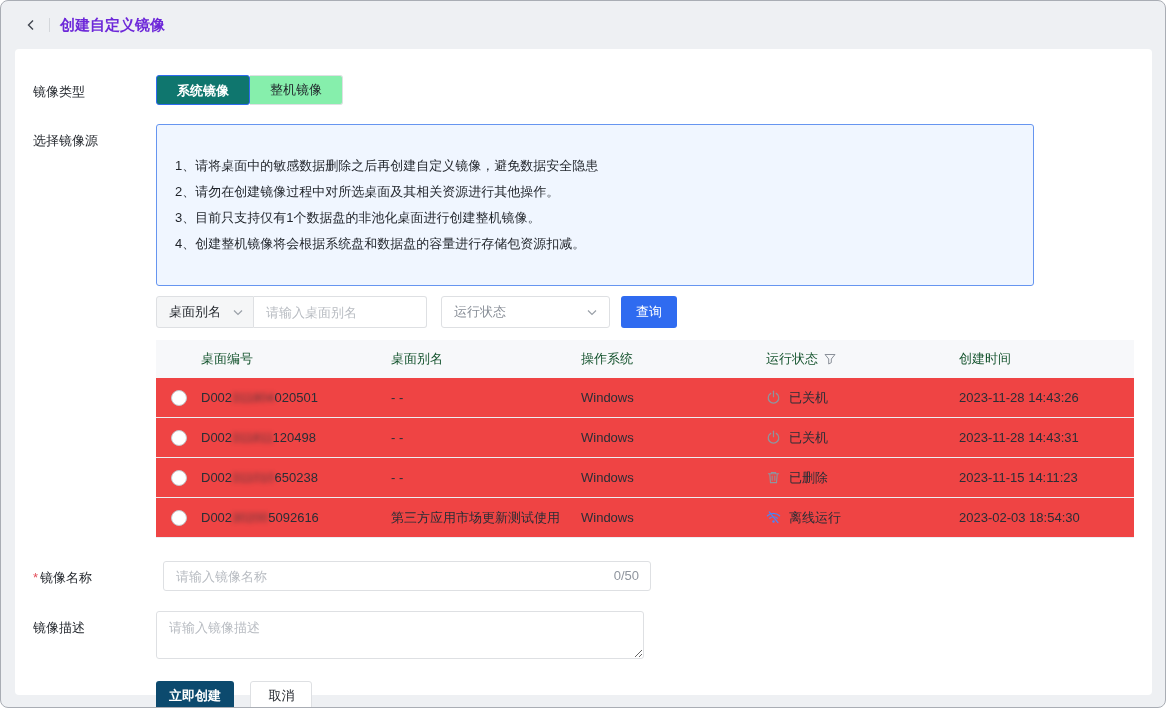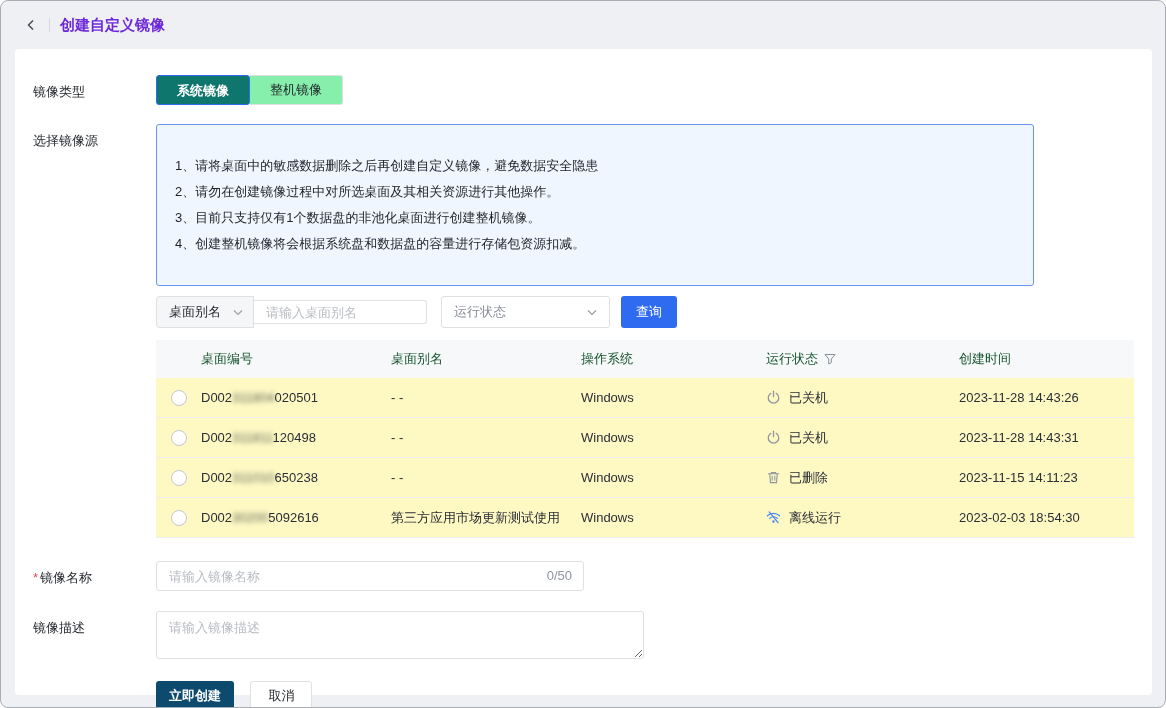--- a/index.html
+++ b/index.html
@@ -79,21 +79,21 @@
   .sel {
     height: 32px; border: 1px solid #dee0e3;
     display: flex; align-items: center; justify-content: space-between;
     font-size: 13px; cursor: pointer;
   }
   .sel-field {
     width: 98px; background: #f5f6f7; border-radius: 3px 0 0 3px;
     padding: 0 10px 0 12px; color: #1f2329;
   }
   .keyword-input {
-    width: 173px; height: 24px;
+    width: 173px; height: 32px;
     border: 1px solid #dee0e3; border-left: none;
     border-radius: 0 3px 3px 0;
     padding: 0 12px; font-size: 13px; color: #3b82f6;
     outline: none; font-family: inherit;
   }
   .keyword-input::placeholder { color: #b8bcc2; }
   .sel-status {
     width: 169px; margin-left: 14px; background: #fff; border-radius: 3px;
     padding: 0 12px; color: #878d96;
   }
@@ -106,40 +106,40 @@
 
   
   .table { width: 978px; margin-top: 12px; font-size: 13px; }
   .thead {
     display: flex; align-items: center; height: 38px;
     background: #f7f8fa; color: #14532d; font-weight: 500;
   }
   .trow {
     display: flex; align-items: center; height: 40px;
     border-bottom: 1px solid #eceef2; color: #2a2e36; cursor: pointer;
-    background: #fef9c3;
+    background: #ef4444;
   }
   .c0 { width: 45px; flex: none; display: flex; justify-content: center; }
   .c1 { width: 190px; flex: none; }
   .c2 { width: 190px; flex: none; }
   .c3 { width: 185px; flex: none; }
   .c4 { width: 193px; flex: none; display: flex; align-items: center; }
   .c5 { flex: 1; }
   .radio {
     width: 16px; height: 16px; border-radius: 50%;
     border: 1px solid #c4c7cc; background: #fff; display: inline-block;
     cursor: pointer;
   }
   .mask { filter: blur(2.5px); opacity: .75; }
   .status-icon { margin-right: 8px; display: inline-flex; }
   .funnel { margin-left: 6px; display: inline-flex; cursor: pointer; vertical-align: -1px; }
 
   
   .row-name { margin-top: 23px; }
-  .input-wrap { position: relative; width: 428px; }
+  .input-wrap { position: relative; width: 488px; margin-left: 7px; }
   .text-input {
     width: 100%; height: 30px;
     border: 1px solid #dee0e3; border-radius: 3px;
     padding: 0 48px 0 12px; font-size: 13px; color: #1f2329;
     outline: none; font-family: inherit;
   }
   .text-input::placeholder { color: #b8bcc2; }
   .char-counter {
     position: absolute; right: 12px; top: 7px;
     font-size: 13px; color: #8f959e;

